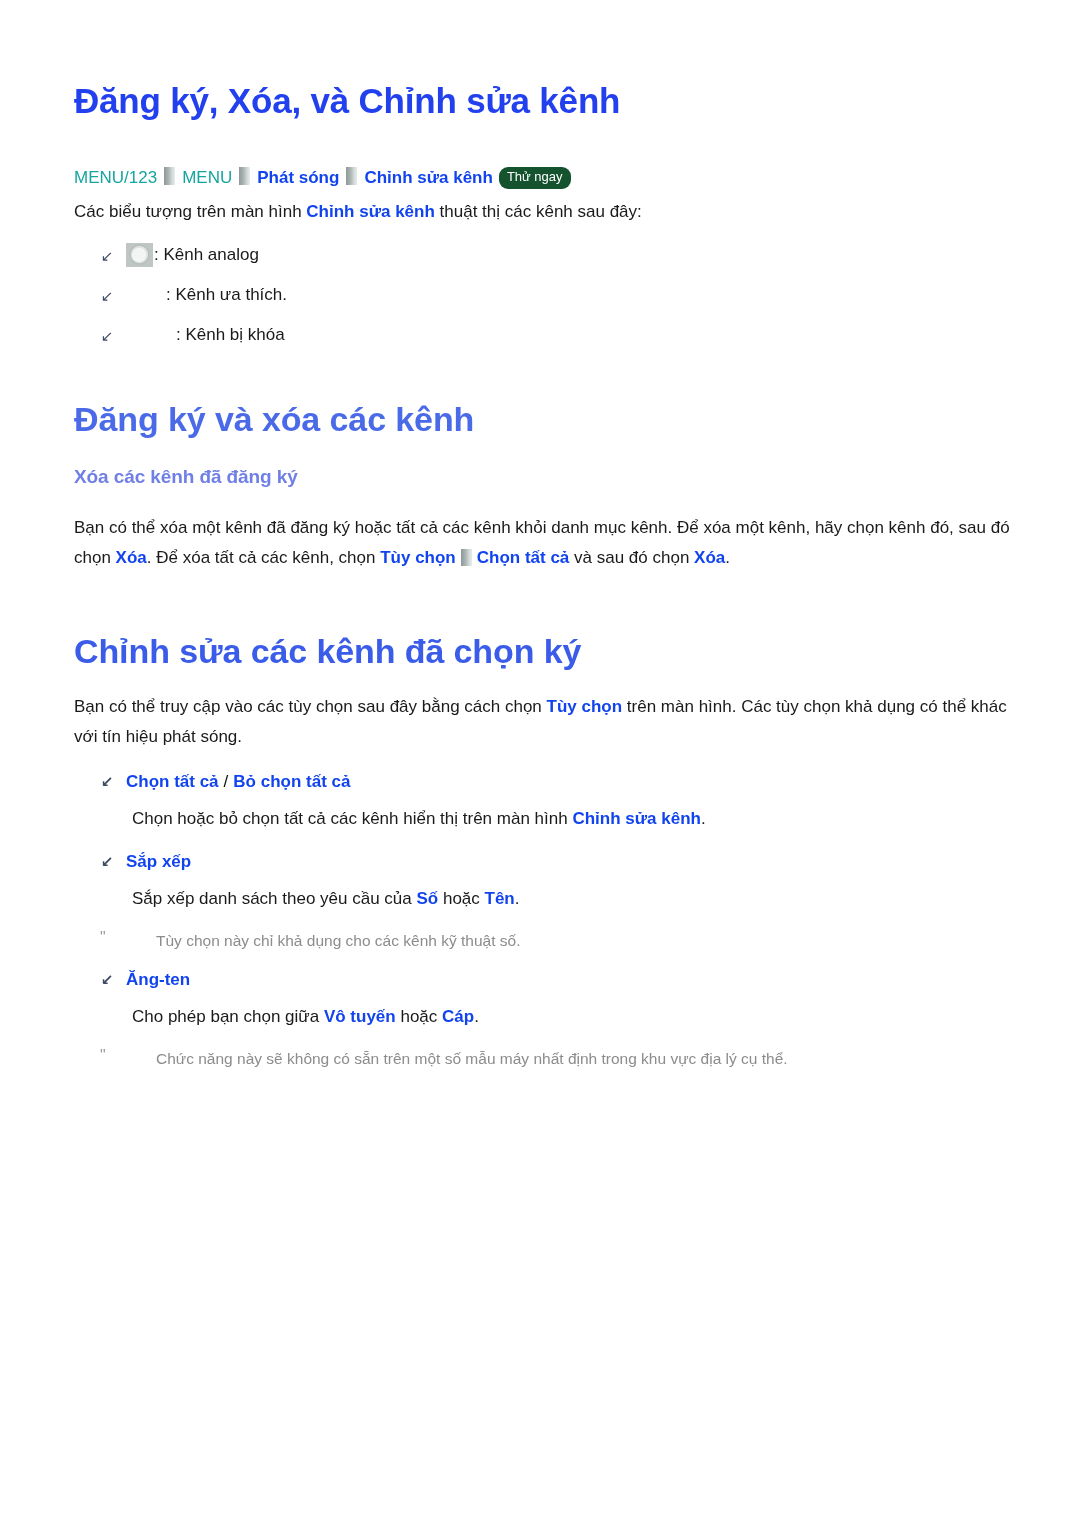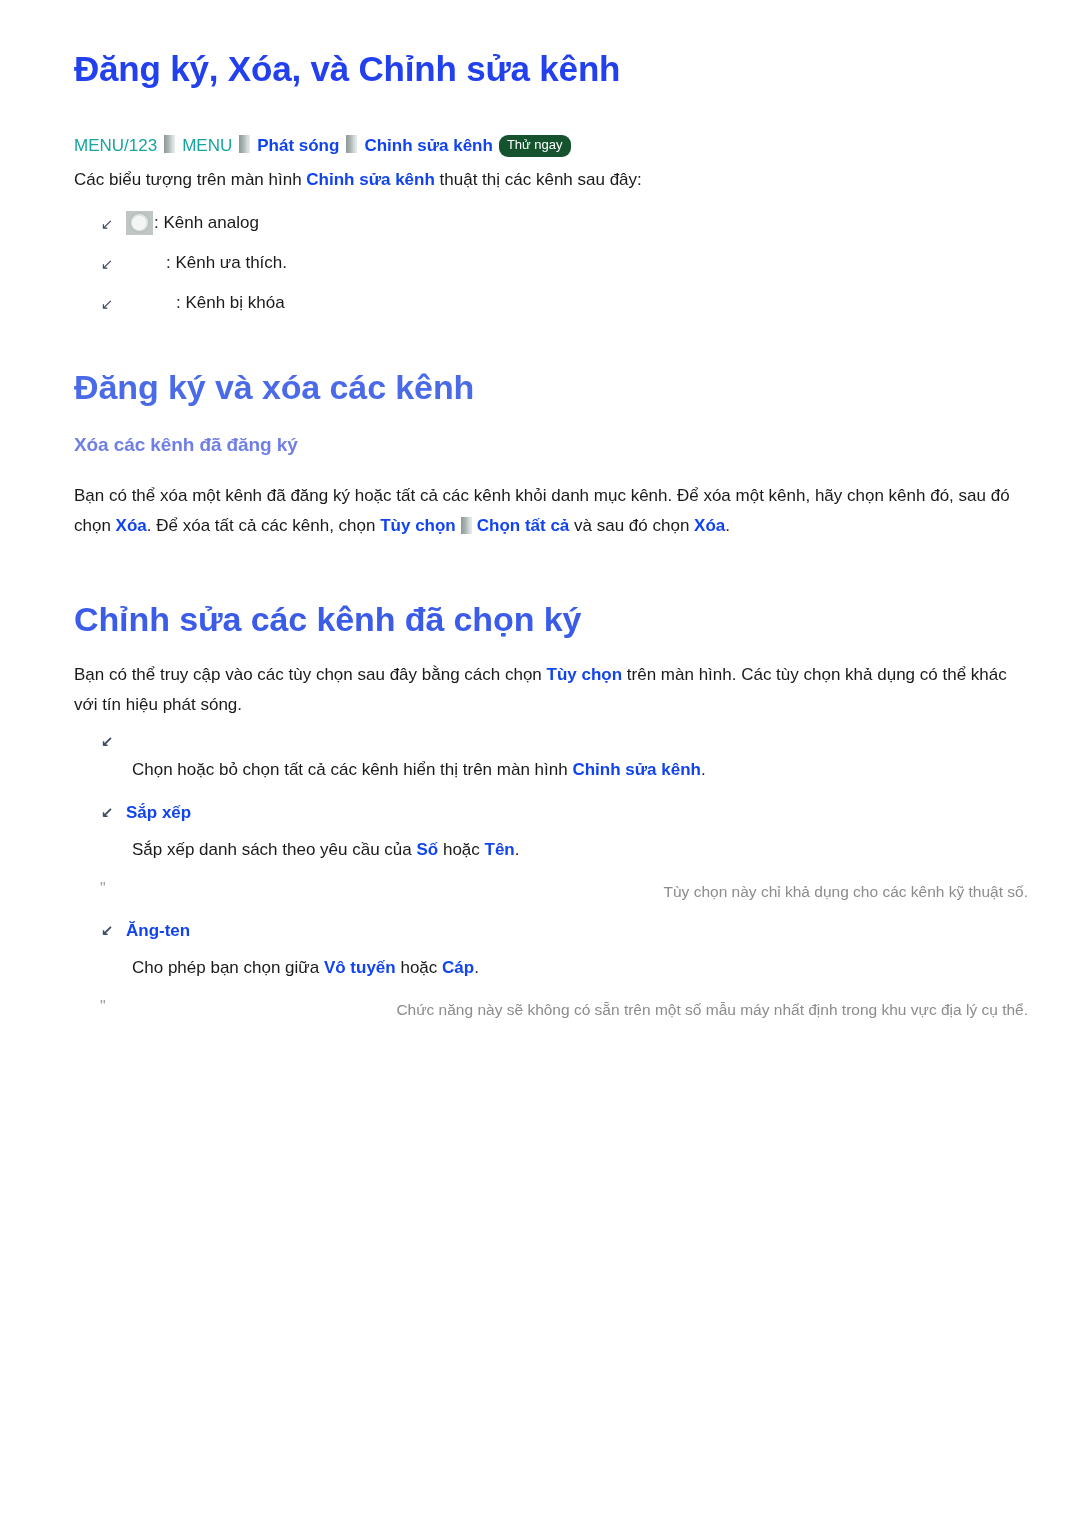--- a/index.html
+++ b/index.html
@@ -13,21 +13,21 @@
     height: 1527px;
     font-family: "Liberation Sans", "DejaVu Sans", sans-serif;
     color: #000000;
     -webkit-font-smoothing: antialiased;
   }
   .page {
     position: relative;
     width: 1080px;
     height: 1527px;
     box-sizing: border-box;
-    padding: 32px 52px 0 74px;
+    padding: 64px 52px 0 74px;
   }
 
   
   h1.doc-title {
     font-size: 35px;
     line-height: 1.18;
     font-weight: bold;
     color: #2240ee;
     margin: 16px 0 0 0;
     letter-spacing: -0.2px;
@@ -203,21 +203,21 @@
     line-height: 26px;
   }
   .note-mark {
     flex: none;
     width: 22px;
     color: #9a9a9a;
     font-size: 16px;
     line-height: 20px;
     font-weight: normal;
   }
-  .note-text { flex: 1; padding-left: 34px; text-align: right; }
+  .note-text { flex: 1; padding-left: 34px; }
   .gap-md { height: 26px; }
   .gap-lg { height: 44px; }
   .gap-xl { height: 58px; }
 </style>
 </head>
 <body>
 
 <div class="page">
 
   <h1 class="doc-title">Đăng ký, Xóa, và Chỉnh sửa kênh</h1>
@@ -269,20 +269,21 @@
 
   <h2 class="sect-title tight">Chỉnh sửa các kênh đã chọn ký</h2>
 
   <p class="body" style="margin-top:20px"><span>Bạn có thể truy cập vào các tùy chọn sau đây bằng cách chọn </span><span class="kw">Tùy chọn</span><span> trên màn hình. Các tùy chọn khả dụng có thể khác với tín hiệu phát sóng.</span></p>
 
   <ul class="options">
 
     <li>
       <div class="opt-head">
         <span class="arrow-bullet">↙</span>
+        <span><span class="opt-name">Chọn tất cả</span><span class="opt-slash">/</span><span class="opt-name">Bỏ chọn tất cả</span></span>
       </div>
       <p class="opt-body"><span>Chọn hoặc bỏ chọn tất cả các kênh hiển thị trên màn hình </span><span class="kw">Chỉnh sửa kênh</span><span>.</span></p>
     </li>
 
     <li style="margin-top:12px">
       <div class="opt-head">
         <span class="arrow-bullet">↙</span>
         <span class="opt-name">Sắp xếp</span>
       </div>
       <p class="opt-body"><span>Sắp xếp danh sách theo yêu cầu của </span><span class="kw">Số</span><span> hoặc </span><span class="kw">Tên</span><span>.</span></p>

